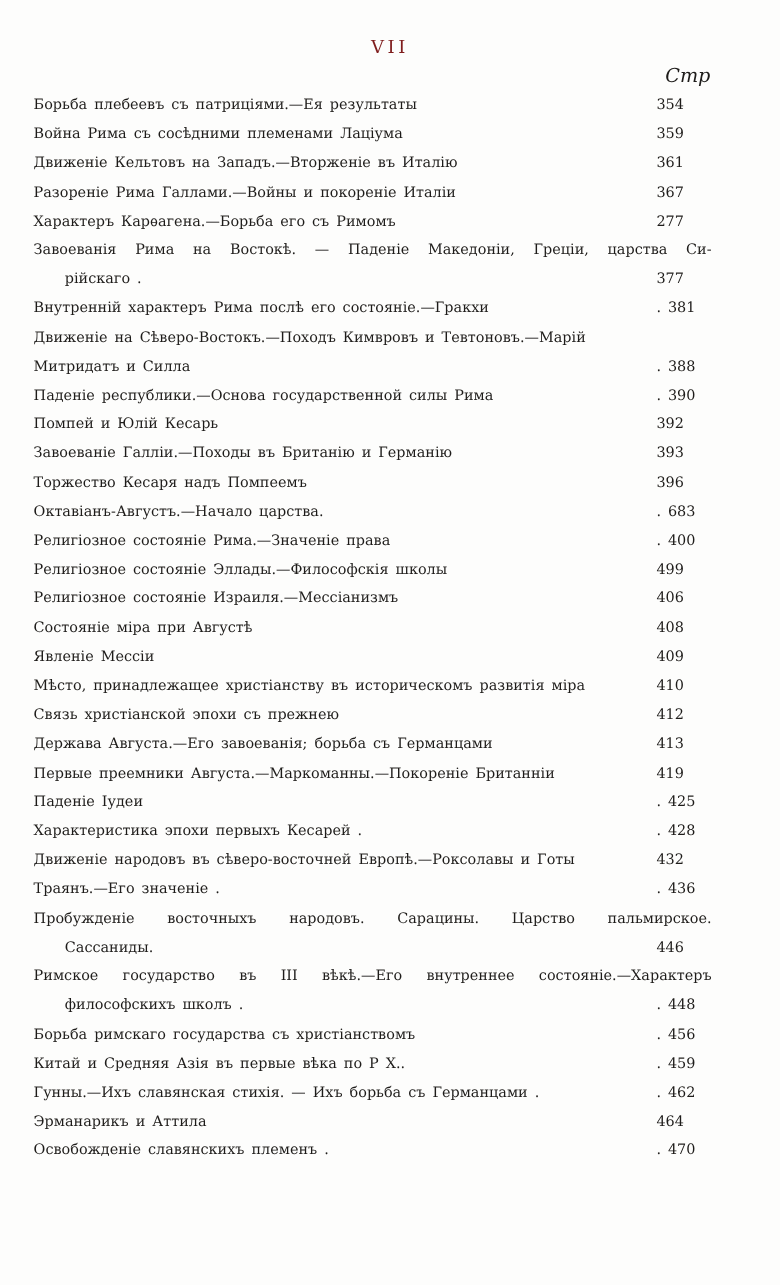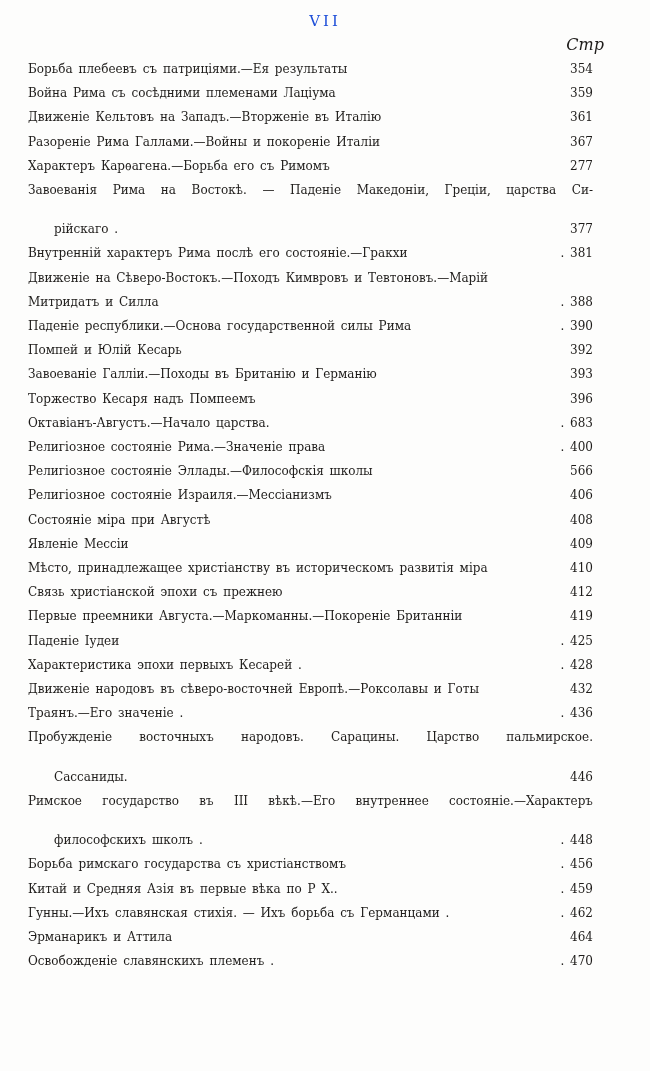--- a/index.html
+++ b/index.html
@@ -11,29 +11,29 @@
     position: relative;
     width: 650px;
     height: 1071px;
     margin: 0 auto;
     background: #fdfdfc;
     color: #1e1c1a;
     font-family: "DejaVu Serif", "Liberation Serif", serif;
     overflow: hidden;
   }
   .folio {
-    padding-top: 12px;
+    padding-top: 30px;
     text-align: center;
     font-size: 15px;
     letter-spacing: 3px;
-    color: #1d4ed8;
+    color: #7f1d1d;
   }
   .page-col-header {
     margin-top: 5px;
-    padding-right: 46px;
+    padding-right: 58px;
     text-align: right;
     font-style: italic;
     font-size: 16px;
   }
   .toc {
     margin-top: 3px;
     padding: 0 57px 0 28px;
   }
   .row {
     display: flex;
@@ -42,32 +42,30 @@
     font-size: 12px;
     word-spacing: 2px;
   }
   .entry {
     flex: 1 1 auto;
     white-space: nowrap;
     overflow: visible;
   }
   .entry.indent {
     padding-left: 26px;
-    margin-top: 15px;
   }
   .row.justify .entry {
     white-space: normal;
     text-align: justify;
     text-align-last: justify;
   }
   .pagenum {
     flex: 0 0 auto;
     min-width: 46px;
     margin-left: 6px;
-    text-align: right;
     white-space: pre;
   }
 </style>
 </head>
 <body>
 
 <div class="sheet">
   <div class="folio">VII</div>
   <div class="page-col-header">Стр</div>
   <div class="toc" id="toc-list">
@@ -146,21 +144,21 @@
     <span class="pagenum">. 683</span>
   </div>
 
   <div class="row">
     <span class="entry">Религіозное состояніе Рима.—Значеніе права</span>
     <span class="pagenum">. 400</span>
   </div>
 
   <div class="row">
     <span class="entry">Религіозное состояніе Эллады.—Философскія школы</span>
-    <span class="pagenum">566</span>
+    <span class="pagenum">499</span>
   </div>
 
   <div class="row">
     <span class="entry">Религіозное состояніе Израиля.—Мессіанизмъ</span>
     <span class="pagenum">406</span>
   </div>
 
   <div class="row">
     <span class="entry">Состояніе міра при Августѣ</span>
     <span class="pagenum">408</span>
@@ -174,20 +172,24 @@
   <div class="row">
     <span class="entry">Мѣсто, принадлежащее христіанству въ историческомъ развитія міра</span>
     <span class="pagenum">410</span>
   </div>
 
   <div class="row">
     <span class="entry">Связь христіанской эпохи съ прежнею</span>
     <span class="pagenum">412</span>
   </div>
 
+  <div class="row">
+    <span class="entry">Держава Августа.—Его завоеванія; борьба съ Германцами</span>
+    <span class="pagenum">413</span>
+  </div>
 
   <div class="row">
     <span class="entry">Первые преемники Августа.—Маркоманны.—Покореніе Британніи</span>
     <span class="pagenum">419</span>
   </div>
 
   <div class="row">
     <span class="entry">Паденіе Іудеи</span>
     <span class="pagenum">. 425</span>
   </div>

